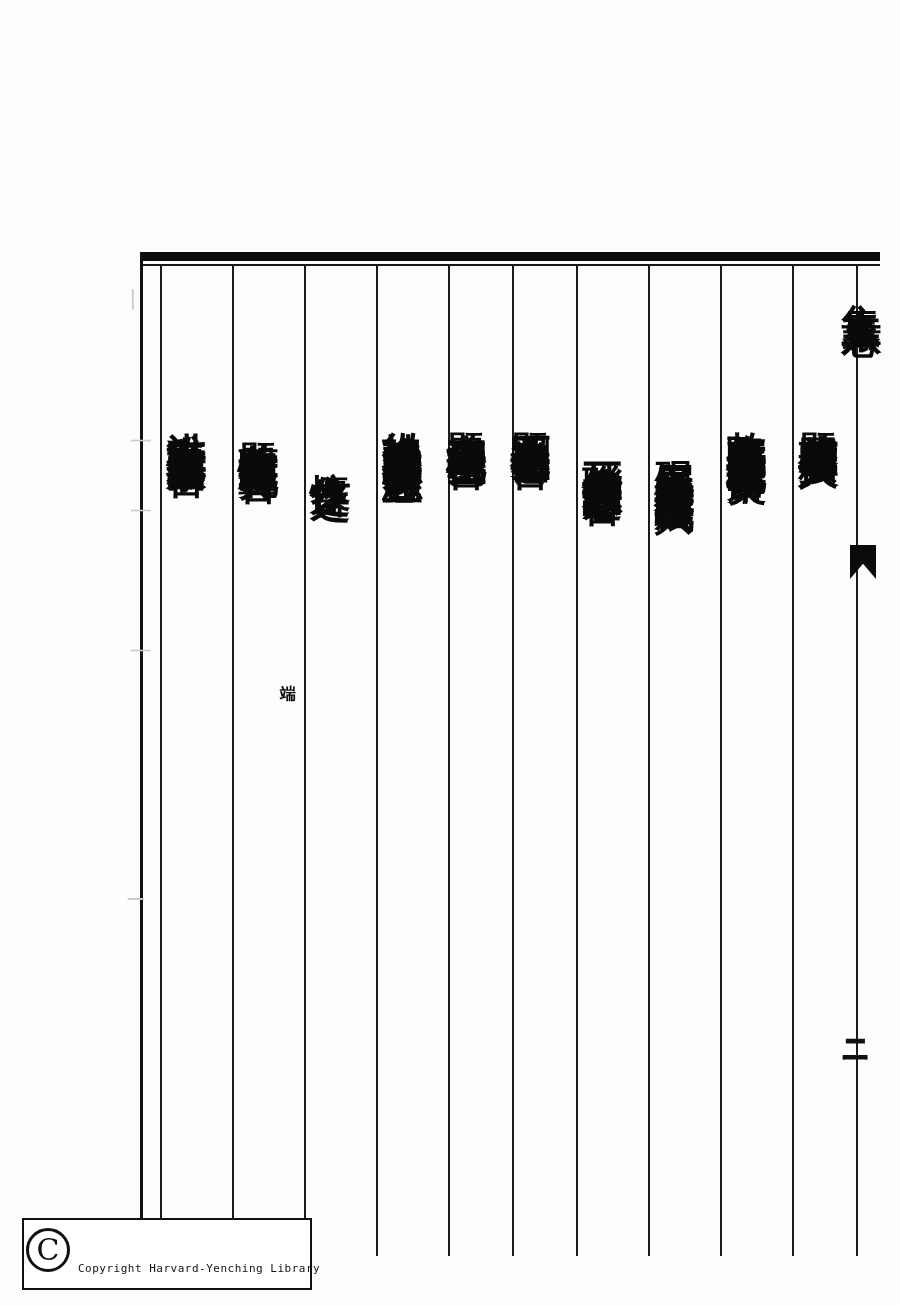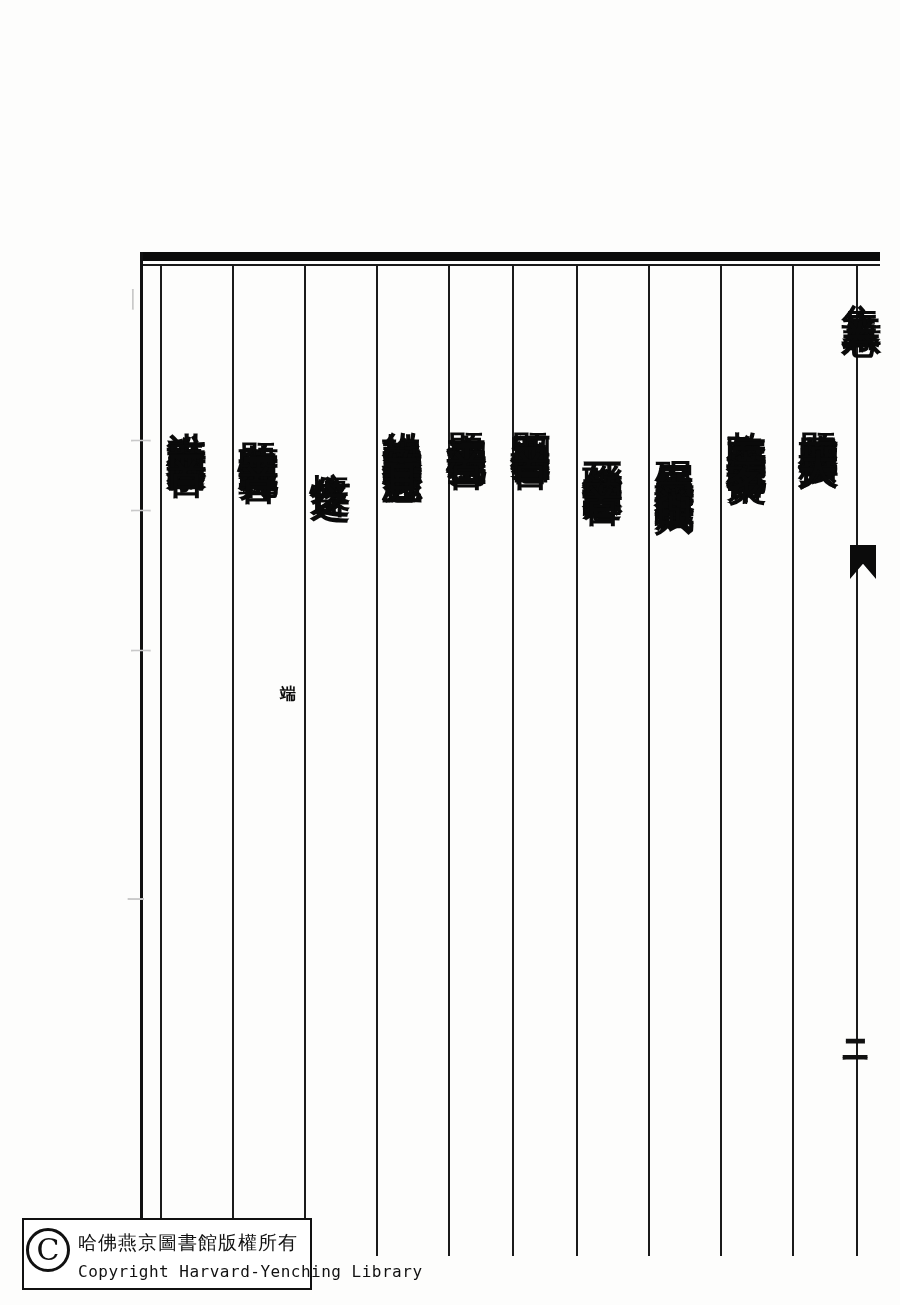--- a/index.html
+++ b/index.html
@@ -154,21 +154,21 @@
     font-size: 19px;
     letter-spacing: 1px;
     color: #111;
     font-family: "DejaVu Serif", serif;
     white-space: nowrap;
   }
   .stamp-en {
     position: absolute;
     left: 78px;
     top: 1262px;
-    font-size: 16px;
+    font-size: 11px;
     letter-spacing: 0.5px;
     color: #111;
     font-family: "DejaVu Sans Mono", monospace;
     white-space: nowrap;
   }
 </style>
 </head>
 <body>
 
 <div id="scan">
@@ -217,16 +217,15 @@
   <div class="vcol" style="right:692px; top:400px; font-size:40px;">洪稚存太史求題寒檠永慕圖四首</div>
 
   <div class="ghost" style="left:118px; top:270px;">〡</div>
   <div class="ghost" style="left:126px; top:430px;">一</div>
   <div class="ghost" style="left:126px; top:500px;">一</div>
   <div class="ghost" style="left:126px; top:640px;">一</div>
   <div class="ghost" style="left:124px; top:890px; font-size:18px;">一一一</div>
 
   <div class="stamp"></div>
   <div class="stamp-c">C</div>
-  <div class="stamp-cn">哈佛燕京圖書館版權所有</div>
   <div class="stamp-en">Copyright Harvard-Yenching Library</div>
 
 </div>
 
 </body></html>

